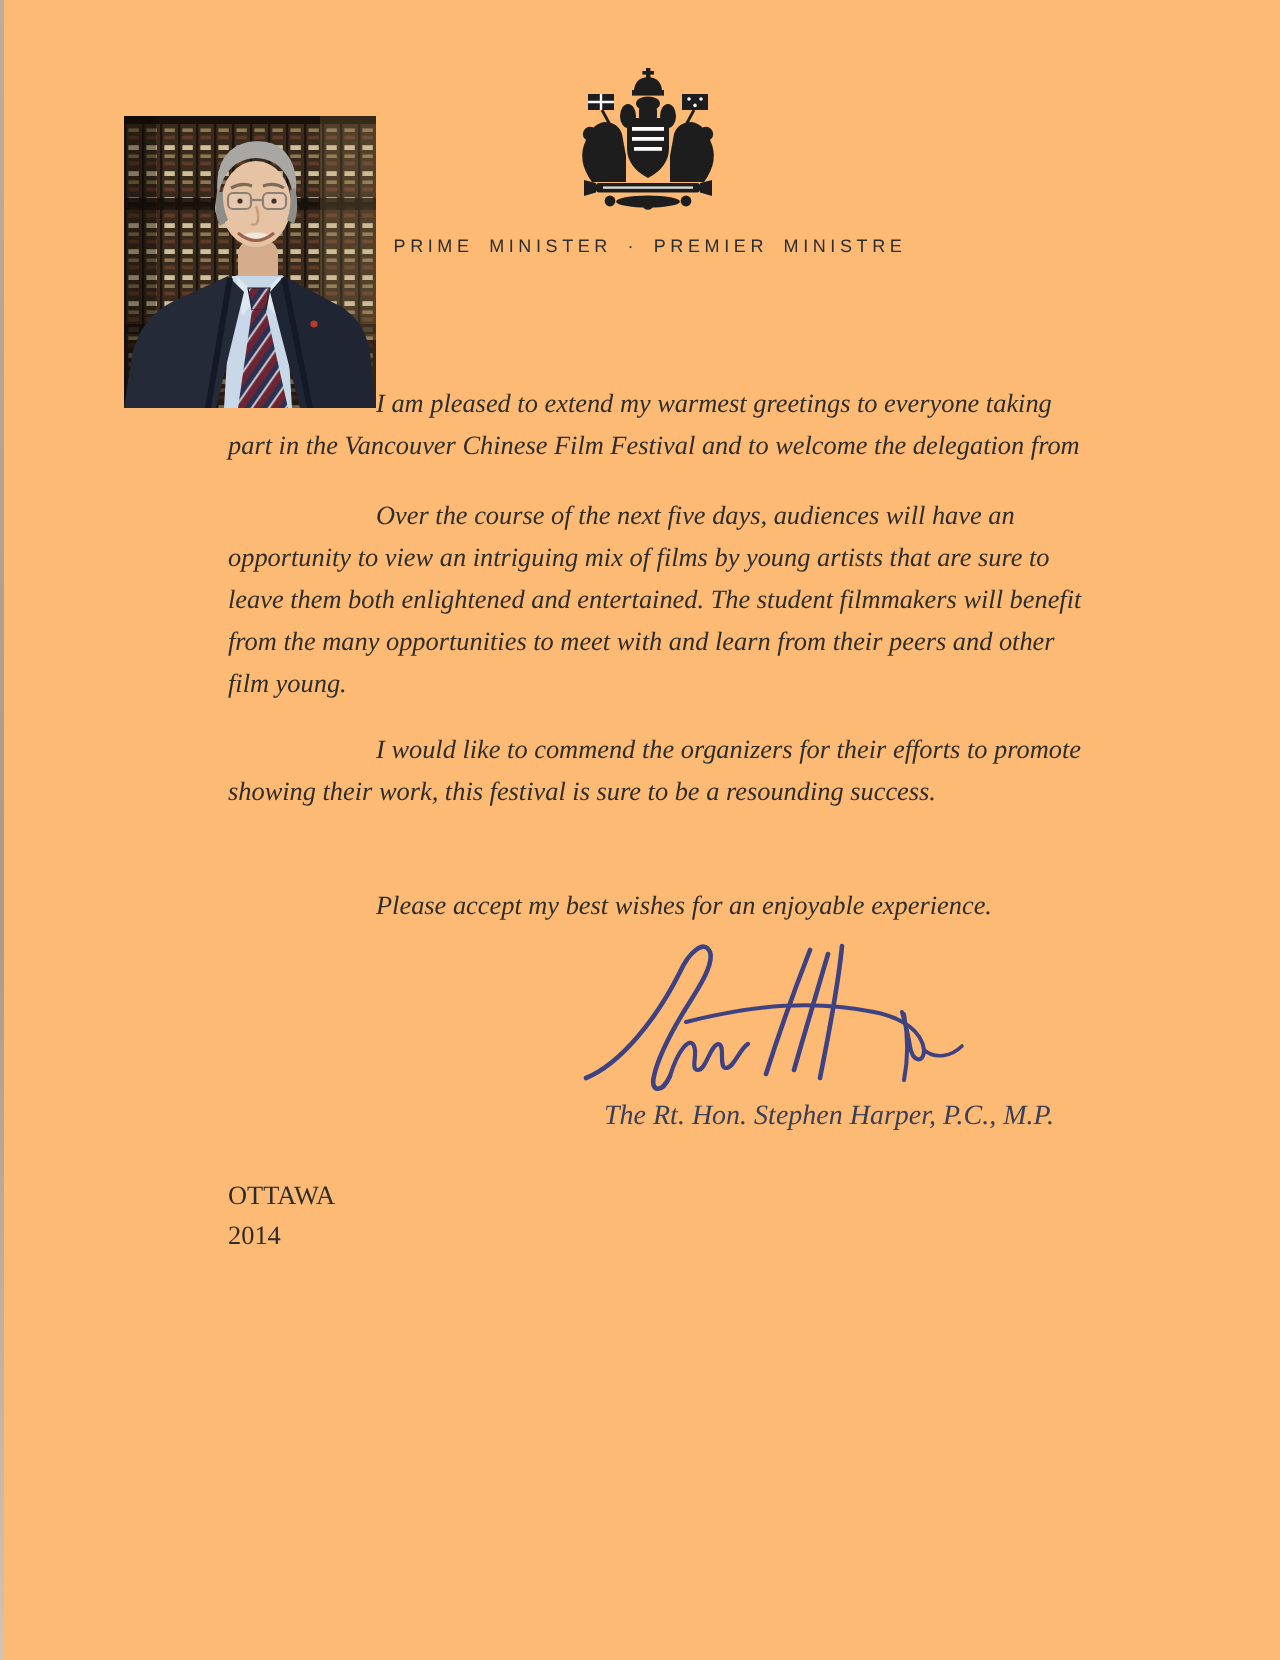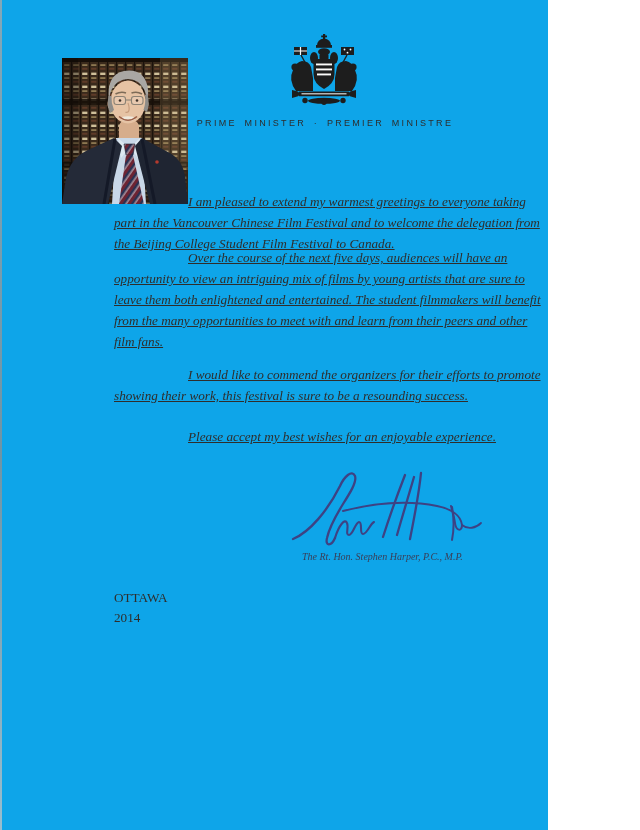--- a/index.html
+++ b/index.html
@@ -1,18 +1,18 @@
 <!DOCTYPE html>
 <html><head>
 <meta charset="utf-8">
 <style>
   html,body { margin:0; padding:0; background:#ffffff; }
   .page {
-    position:relative; width:548px; height:830px;
-    background:#0ea5e9; overflow:hidden;
+    position:relative; width:640px; height:830px;
+    background:#fdba74; overflow:hidden;
     font-family:"Liberation Serif", serif;
   }
   .scan-edge {
     position:absolute; left:0; top:0; width:2px; height:830px;
     background:linear-gradient(180deg,#a9a9a9 0%,#8f8f8f 55%,#c6c6c6 100%);
     opacity:.75;
   }
   .portrait {
     position:absolute; left:62px; top:58px; width:126px; height:146px;
   }
@@ -23,34 +23,33 @@
     position:absolute; left:0; top:118px; width:650px;
     text-align:center;
     font-family:"Liberation Sans", sans-serif;
     font-size:9px; letter-spacing:2.3px; word-spacing:3px;
     color:#2d2d2d; white-space:nowrap;
   }
   .para {
     position:absolute; left:114px;
     font-size:13.2px; font-style:italic; color:#2f2d2b;
     line-height:21px;
-    text-decoration:underline;
   }
   .para .line { white-space:nowrap; }
   .para .line:first-child { padding-left:74px; }
   #para-1 { top:191px; }
   #para-2 { top:247px; }
   #para-3 { top:364px; }
-  #para-4 { top:426px; }
+  #para-4 { top:442px; }
   .signature {
     position:absolute; left:286px; top:465px; width:198px; height:92px;
   }
   .signature-name {
     position:absolute; left:302px; top:551px;
-    font-size:10px; font-style:italic; color:#3a3e57;
+    font-size:14px; font-style:italic; color:#3a3e57;
     white-space:nowrap;
   }
   .place-block {
     position:absolute; left:114px; top:588px;
     font-size:13.2px; color:#2f2d2b;
     line-height:20px;
   }
 </style>
 </head>
 <body>
@@ -160,28 +159,27 @@
         <path d="M61,21 L54.5,33"></path>
       </g>
     </svg>
   </div>
 
   <div class="letterhead-title">PRIME MINISTER · PREMIER MINISTRE</div>
 
   <div class="para" id="para-1">
       <div class="line">I am pleased to extend my warmest greetings to everyone taking</div>
       <div class="line">part in the Vancouver Chinese Film Festival and to welcome the delegation from</div>
-      <div class="line">the Beijing College Student Film Festival to Canada.</div>
     </div>
   <div class="para" id="para-2">
       <div class="line">Over the course of the next five days, audiences will have an</div>
       <div class="line">opportunity to view an intriguing mix of films by young artists that are sure to</div>
       <div class="line">leave them both enlightened and entertained. The student filmmakers will benefit</div>
       <div class="line">from the many opportunities to meet with and learn from their peers and other</div>
-      <div class="line">film fans.</div>
+      <div class="line">film young.</div>
     </div>
   <div class="para" id="para-3">
       <div class="line">I would like to commend the organizers for their efforts to promote</div>
       <div class="line">showing their work, this festival is sure to be a resounding success.</div>
     </div>
   <div class="para" id="para-4">
       <div class="line">Please accept my best wishes for an enjoyable experience.</div>
     </div>
 
   <div class="signature">

